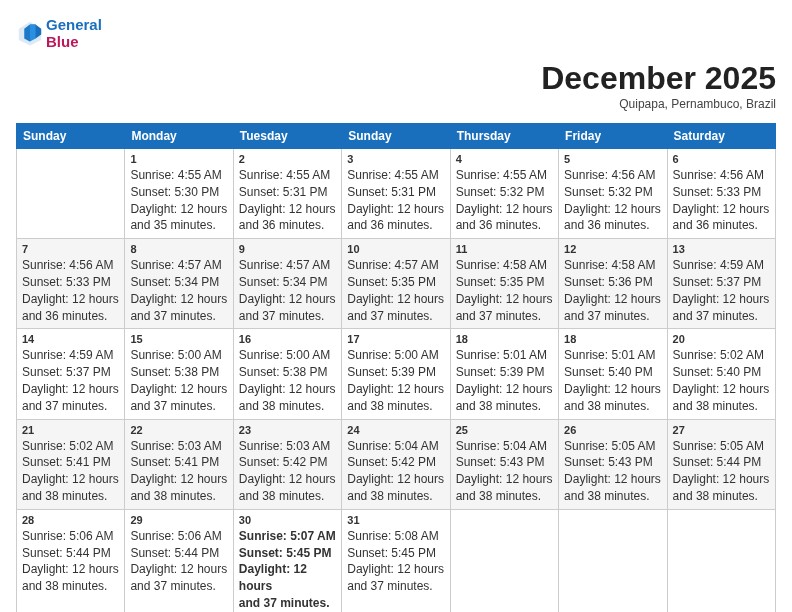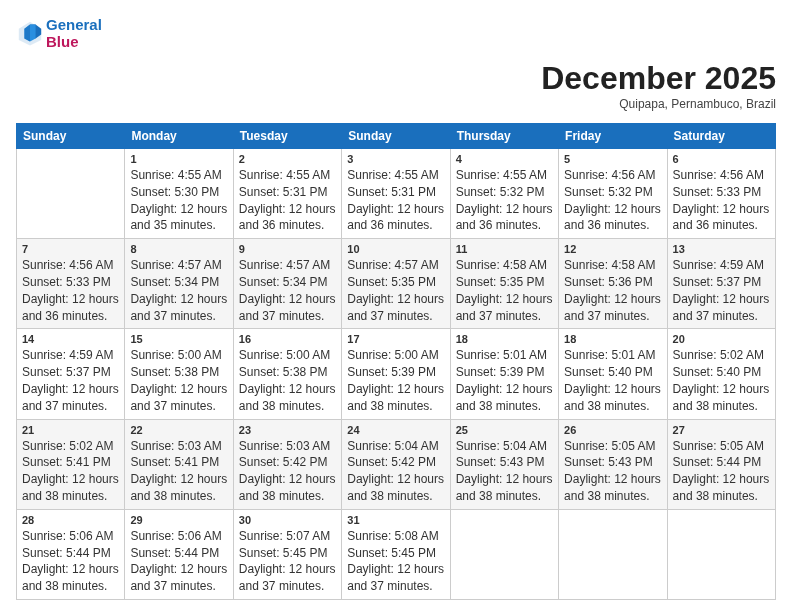--- a/index.html
+++ b/index.html
@@ -328,21 +328,21 @@
           </td>
           <td>
             <span class="day-number">29</span>
             <div class="cell-content" style="white-space: pre-line;">Sunrise: 5:06 AM
 Sunset: 5:44 PM
 Daylight: 12 hours
 and 37 minutes.</div>
           </td>
           <td>
             <span class="day-number">30</span>
-            <div class="cell-content" style="white-space: pre-line;">Sunrise: 5:07 AM
+            <div class="cell-content" style="white-space: pre-line; font-weight: bold;">Sunrise: 5:07 AM
 Sunset: 5:45 PM
 Daylight: 12 hours
 and 37 minutes.</div>
           </td>
           <td>
             <span class="day-number">31</span>
             <div class="cell-content" style="white-space: pre-line;">Sunrise: 5:08 AM
 Sunset: 5:45 PM
 Daylight: 12 hours
 and 37 minutes.</div>

